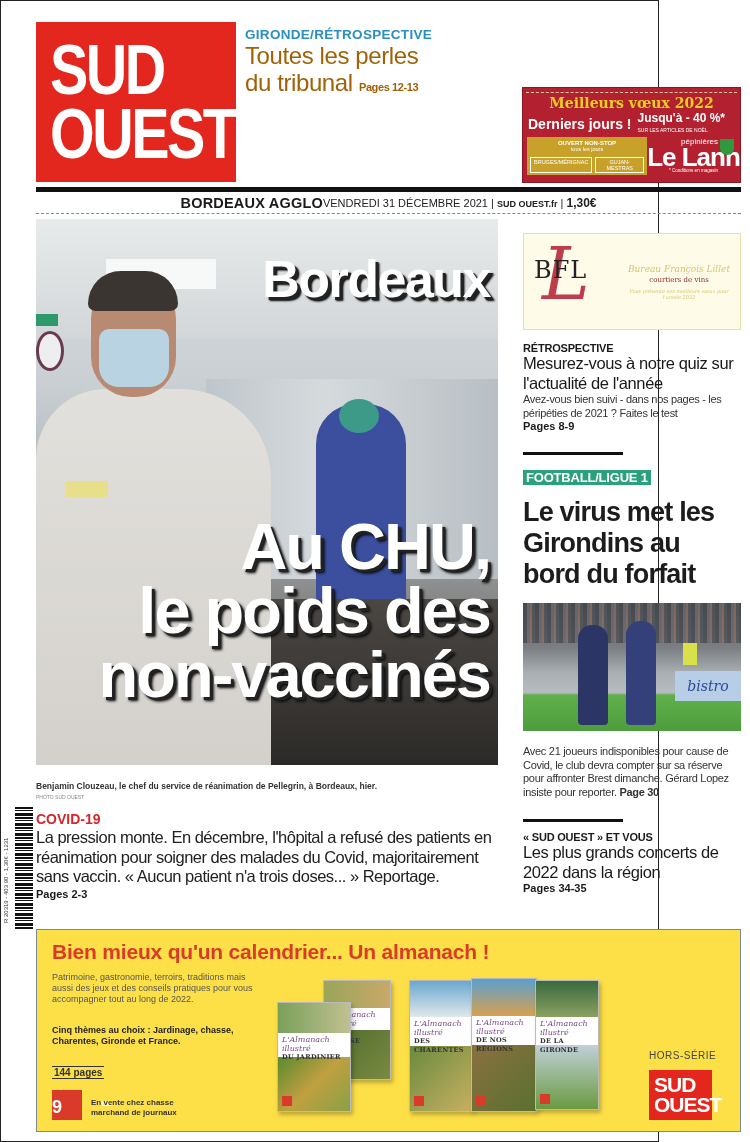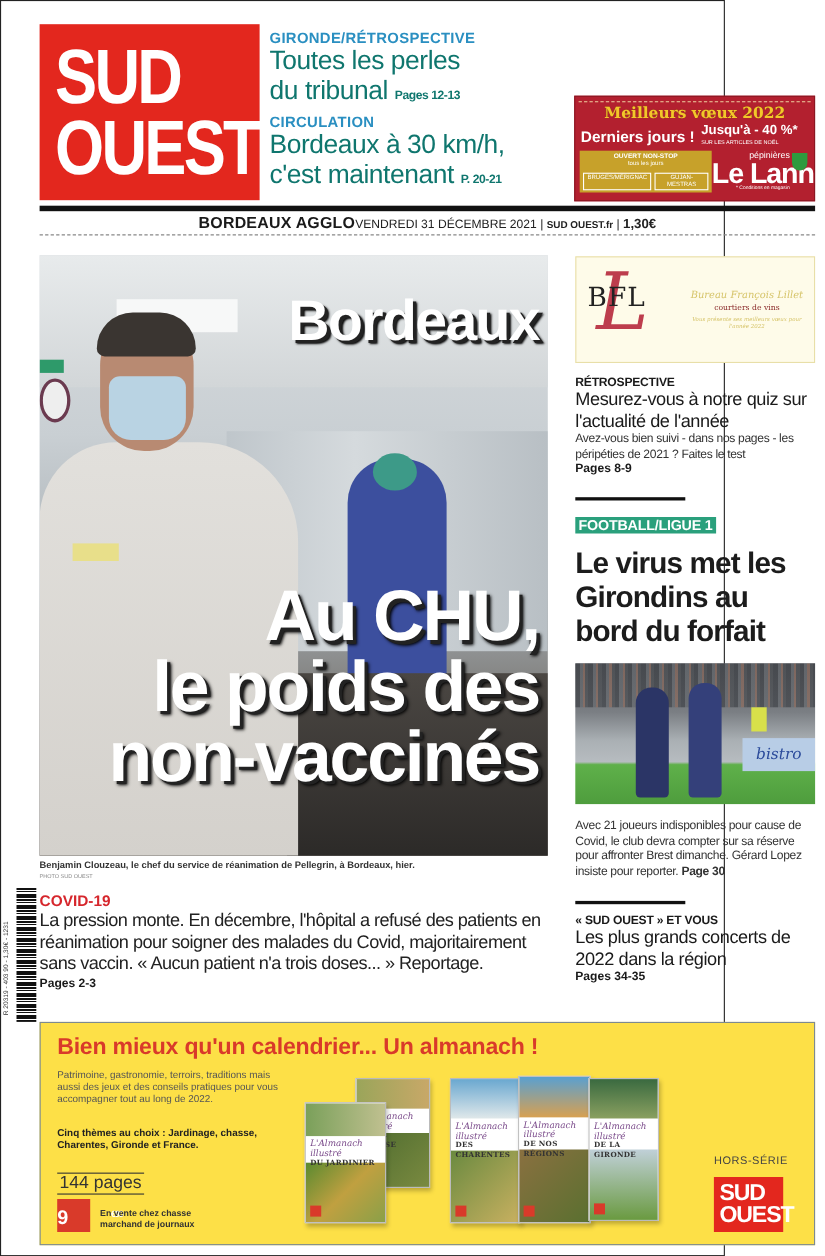--- a/index.html
+++ b/index.html
@@ -9,21 +9,21 @@
   .page { position: absolute; left: 0; top: 0; width: 659px; height: 1142px; border: 1px solid #222; }
 
   
   .logo { position: absolute; left: 35px; top: 21px; width: 200px; height: 160px; background: #e3271e;
           color: #fff; font-family: "Liberation Sans", sans-serif; font-weight: 700; display: flex;
           flex-direction: column; justify-content: center; padding-left: 14px; line-height: 0.92; }
   .logo span { display: block; font-size: 70px; letter-spacing: -3px; transform: scaleX(0.82); transform-origin: left; }
 
   .teasers { position: absolute; left: 244px; top: 26px; width: 270px; }
   .teaser-kicker { color: #2a8fc1; font-weight: 700; font-size: 13.5px; letter-spacing: 0.3px; }
-  .teaser-title { font-size: 24px; line-height: 27px; color: #0f766e; letter-spacing: -0.4px; }
+  .teaser-title { font-size: 24px; line-height: 27px; color: #a16207; letter-spacing: -0.4px; }
   .teaser-pages { font-size: 11px; font-weight: 700; }
   .teaser + .teaser { margin-top: 2px; }
 
   
   .ad-top { position: absolute; left: 521px; top: 86px; width: 219px; height: 96px; background: #b3202f;
             border: 1px solid #8a1722; overflow: hidden; }
   .ad-top .dots { height: 2px; border-top: 1px dashed #f0d0a0; margin: 4px 3px 0; }
   .ad-top .wishes { text-align: center; color: #f4c62a; font-weight: 700; font-size: 14px; margin-top: 1px;
                     text-shadow: 0 0 1px #7a5a10; font-family: "DejaVu Serif", serif; }
   .ad-top .row2 { display: flex; align-items: center; padding: 1px 5px; }
@@ -45,21 +45,21 @@
   .rule-thick { position: absolute; left: 35px; top: 186px; width: 705px; height: 5px; background: #111; }
   .section-bar { position: absolute; left: 35px; top: 193px; width: 705px; height: 18px; display: flex;
                  justify-content: center; align-items: center; }
   .section-name { font-weight: 700; font-size: 14.5px; letter-spacing: 0.2px; }
   .dateline { font-size: 11px; color: #222; }
   .dateline b { font-size: 9px; }
   .dateline .price { font-weight: 700; font-size: 12px; }
   .rule-dashed { position: absolute; left: 35px; top: 212px; width: 705px; border-top: 1px dashed #888; }
 
   
-  .photo { position: absolute; left: 35px; top: 231px; width: 462px; height: 546px; overflow: hidden;
+  .photo { position: absolute; left: 35px; top: 218px; width: 462px; height: 546px; overflow: hidden;
            background: linear-gradient(180deg, #d9dde0 0%, #c9cfd3 30%, #a9b0b4 55%, #6e6a66 80%, #4a4540 100%); }
   .photo .ceiling { position: absolute; left: 0; top: 0; width: 100%; height: 120px; background: linear-gradient(180deg, #e8ebec, #d2d6d8); }
   .photo .light { position: absolute; left: 70px; top: 40px; width: 110px; height: 30px; background: #f7f8f8; }
   .photo .clock { position: absolute; left: 0; top: 112px; width: 28px; height: 40px; border-radius: 50%; background: #eee; border: 3px solid #6b3a4f; }
   .photo .exit { position: absolute; left: 0; top: 95px; width: 22px; height: 12px; background: #2e9a6a; }
   .photo .equip { position: absolute; left: 170px; top: 160px; width: 292px; height: 200px;
                   background: linear-gradient(90deg, #bfc6cb 0%, #d5dadd 40%, #b8bfc4 100%); }
   .photo .nurse { position: absolute; left: 280px; top: 185px; width: 90px; height: 210px; background: #3c4f9e; border-radius: 40px 40px 6px 6px; }
   .photo .nurse-cap { position: absolute; left: 303px; top: 180px; width: 40px; height: 34px; background: #3d9a88; border-radius: 50%; }
   .photo .doctor { position: absolute; left: 0; top: 170px; width: 235px; height: 376px; background: linear-gradient(180deg, #e2e0dc, #d4d1cc); border-radius: 70px 90px 0 0; }
@@ -108,21 +108,21 @@
   .foot-photo .p1 { position: absolute; left: 55px; top: 22px; width: 30px; height: 100px; background: #2b3566; border-radius: 14px 14px 4px 4px; }
   .foot-photo .p2 { position: absolute; left: 103px; top: 18px; width: 30px; height: 104px; background: #34407a; border-radius: 14px 14px 4px 4px; }
   .foot-photo .board { position: absolute; left: 152px; top: 68px; width: 66px; height: 30px; background: #b8cde6; color: #2a4a9a; font-family: "DejaVu Serif", serif; font-style: italic; font-size: 14px; text-align: center; line-height: 30px; }
   .foot-photo .vest { position: absolute; left: 160px; top: 40px; width: 14px; height: 22px; background: #d8e04a; }
 
   
   .alm { position: absolute; left: 35px; top: 928px; width: 705px; height: 203px; background: #fde047; border: 1px solid #7c8a92; }
   .alm-title { position: absolute; left: 15px; top: 10px; color: #d93a2a; font-weight: 700; font-size: 21px; letter-spacing: -0.2px; }
   .alm-desc { position: absolute; left: 15px; top: 42px; width: 210px; font-size: 9px; line-height: 11px; color: #555; }
   .alm-themes { position: absolute; left: 15px; top: 95px; width: 200px; font-size: 9px; line-height: 11px; color: #222; font-weight: 700; }
-  .alm-pages { position: absolute; left: 15px; top: 136px; font-size: 16px; font-weight: 400; color: #333; border-top: 1px solid #333; border-bottom: 1px solid #333; padding: 0 2px; }
+  .alm-pages { position: absolute; left: 15px; top: 136px; font-size: 10px; font-weight: 700; color: #333; border-top: 1px solid #333; border-bottom: 1px solid #333; padding: 0 2px; }
   .alm-price { position: absolute; left: 15px; top: 160px; width: 30px; height: 30px; background: #d93a2a; color: #fff; font-weight: 700; font-size: 18px; line-height: 28px; text-align: center; letter-spacing: -1px; }
   .alm-price sup { font-size: 8px; margin-left: 40px; }
   .alm-sale { position: absolute; left: 54px; top: 168px; font-size: 8px; line-height: 10px; font-weight: 700; color: #333; }
 
   .book { position: absolute; border: 1px solid #bbb; box-shadow: 2px 3px 4px rgba(0,0,0,0.25); background: #fff; overflow: hidden; }
   .book .img-top { height: 28%; }
   .book .label { height: 22%; background: #fff; color: #7a4a8a; font-family: "DejaVu Serif", serif; font-style: italic; font-size: 8px; padding: 2px 4px; line-height: 9px; }
   .book .label b { display: block; font-style: normal; font-size: 6.5px; color: #333; letter-spacing: 0.3px; }
   .book .img-bottom { height: 50%; }
   .book .mini { position: absolute; left: 4px; bottom: 5px; width: 10px; height: 10px; background: #d93a2a; }
@@ -140,28 +140,20 @@
     <span>OUEST</span>
   </div>
 
   <div class="teasers">
     <div class="teaser">
       <div class="teaser-kicker">GIRONDE/RÉTROSPECTIVE</div>
       <div class="teaser-title">
         <span>Toutes les perles</span><br>
         <span>du tribunal</span>
         <span class="teaser-pages">Pages 12-13</span>
-      </div>
-    </div>
-    <div class="teaser">
-      <div class="teaser-kicker">CIRCULATION</div>
-      <div class="teaser-title">
-        <span>Bordeaux à 30 km/h,</span><br>
-        <span>c'est maintenant</span>
-        <span class="teaser-pages">P. 20-21</span>
       </div>
     </div>
   </div>
 
   <div class="ad-top">
     <div class="dots"></div>
     <div class="wishes">Meilleurs vœux 2022</div>
     <div class="row2">
       <span class="last">Derniers jours !</span>
       <span class="pct">

